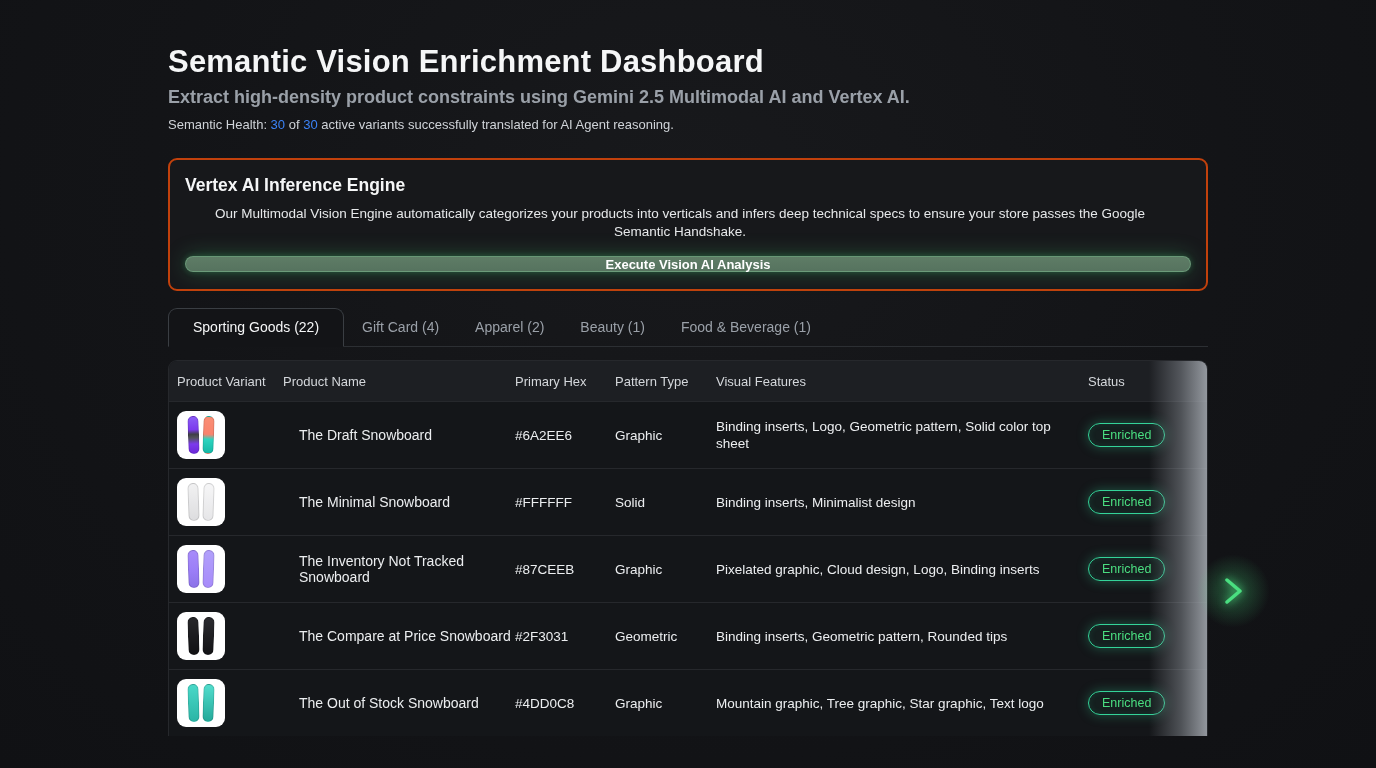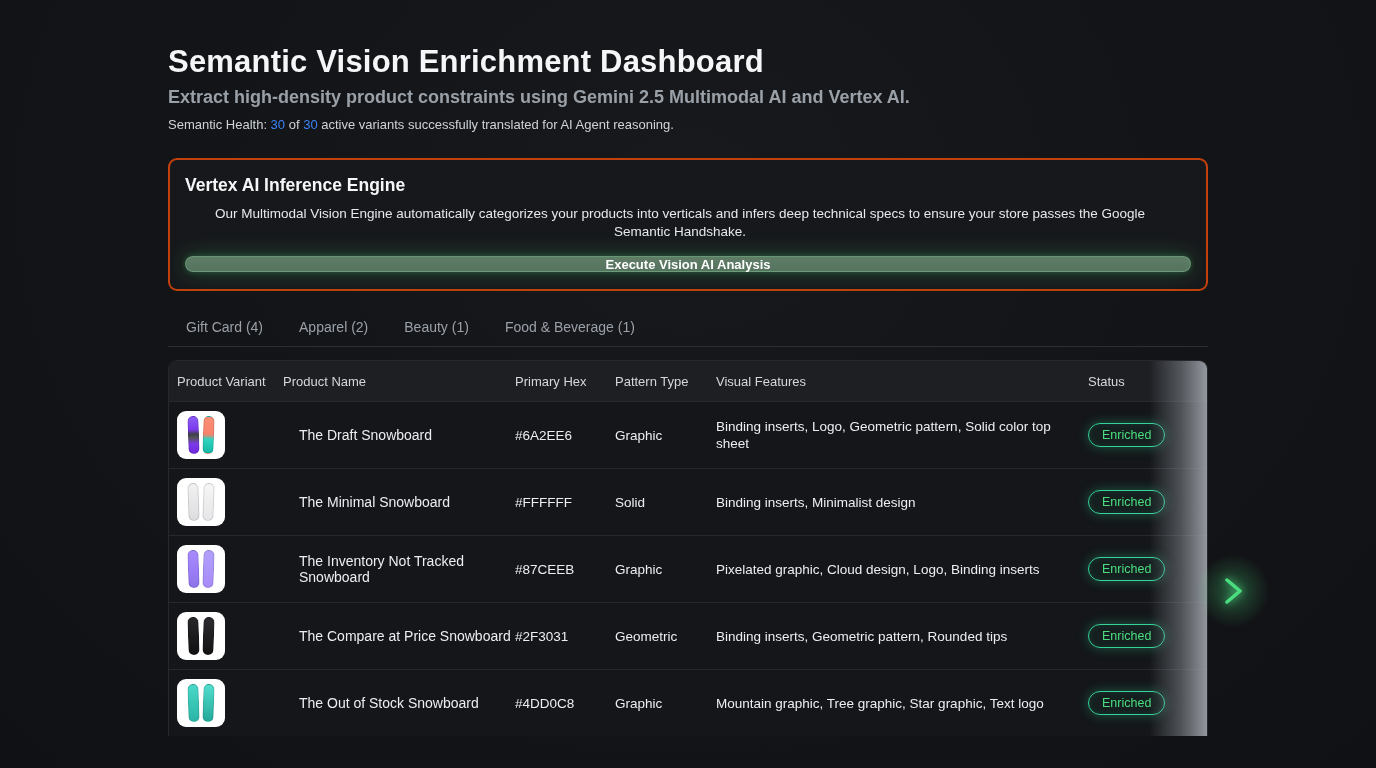--- a/index.html
+++ b/index.html
@@ -122,20 +122,21 @@
 
   <div class="health-line"><span>Semantic Health: </span><span class="green">30</span><span> of </span><span class="green">30</span><span> active variants successfully translated for AI Agent reasoning.</span></div>
 
   <div class="engine-card">
     <div class="engine-title">Vertex AI Inference Engine</div>
     <div class="engine-desc">Our Multimodal Vision Engine automatically categorizes your products into verticals and infers deep technical specs to ensure your store passes the Google Semantic Handshake.</div>
     <button class="engine-button">Execute Vision AI Analysis</button>
   </div>
 
   <div class="tabs">
+    <div class="tab active">Sporting Goods (22)</div>
     <div class="tab">Gift Card (4)</div>
     <div class="tab">Apparel (2)</div>
     <div class="tab">Beauty (1)</div>
     <div class="tab">Food &amp; Beverage (1)</div>
   </div>
 
   <div class="table-wrap">
     <div class="thead">
       <div>Product Variant</div>
       <div>Product Name</div>

